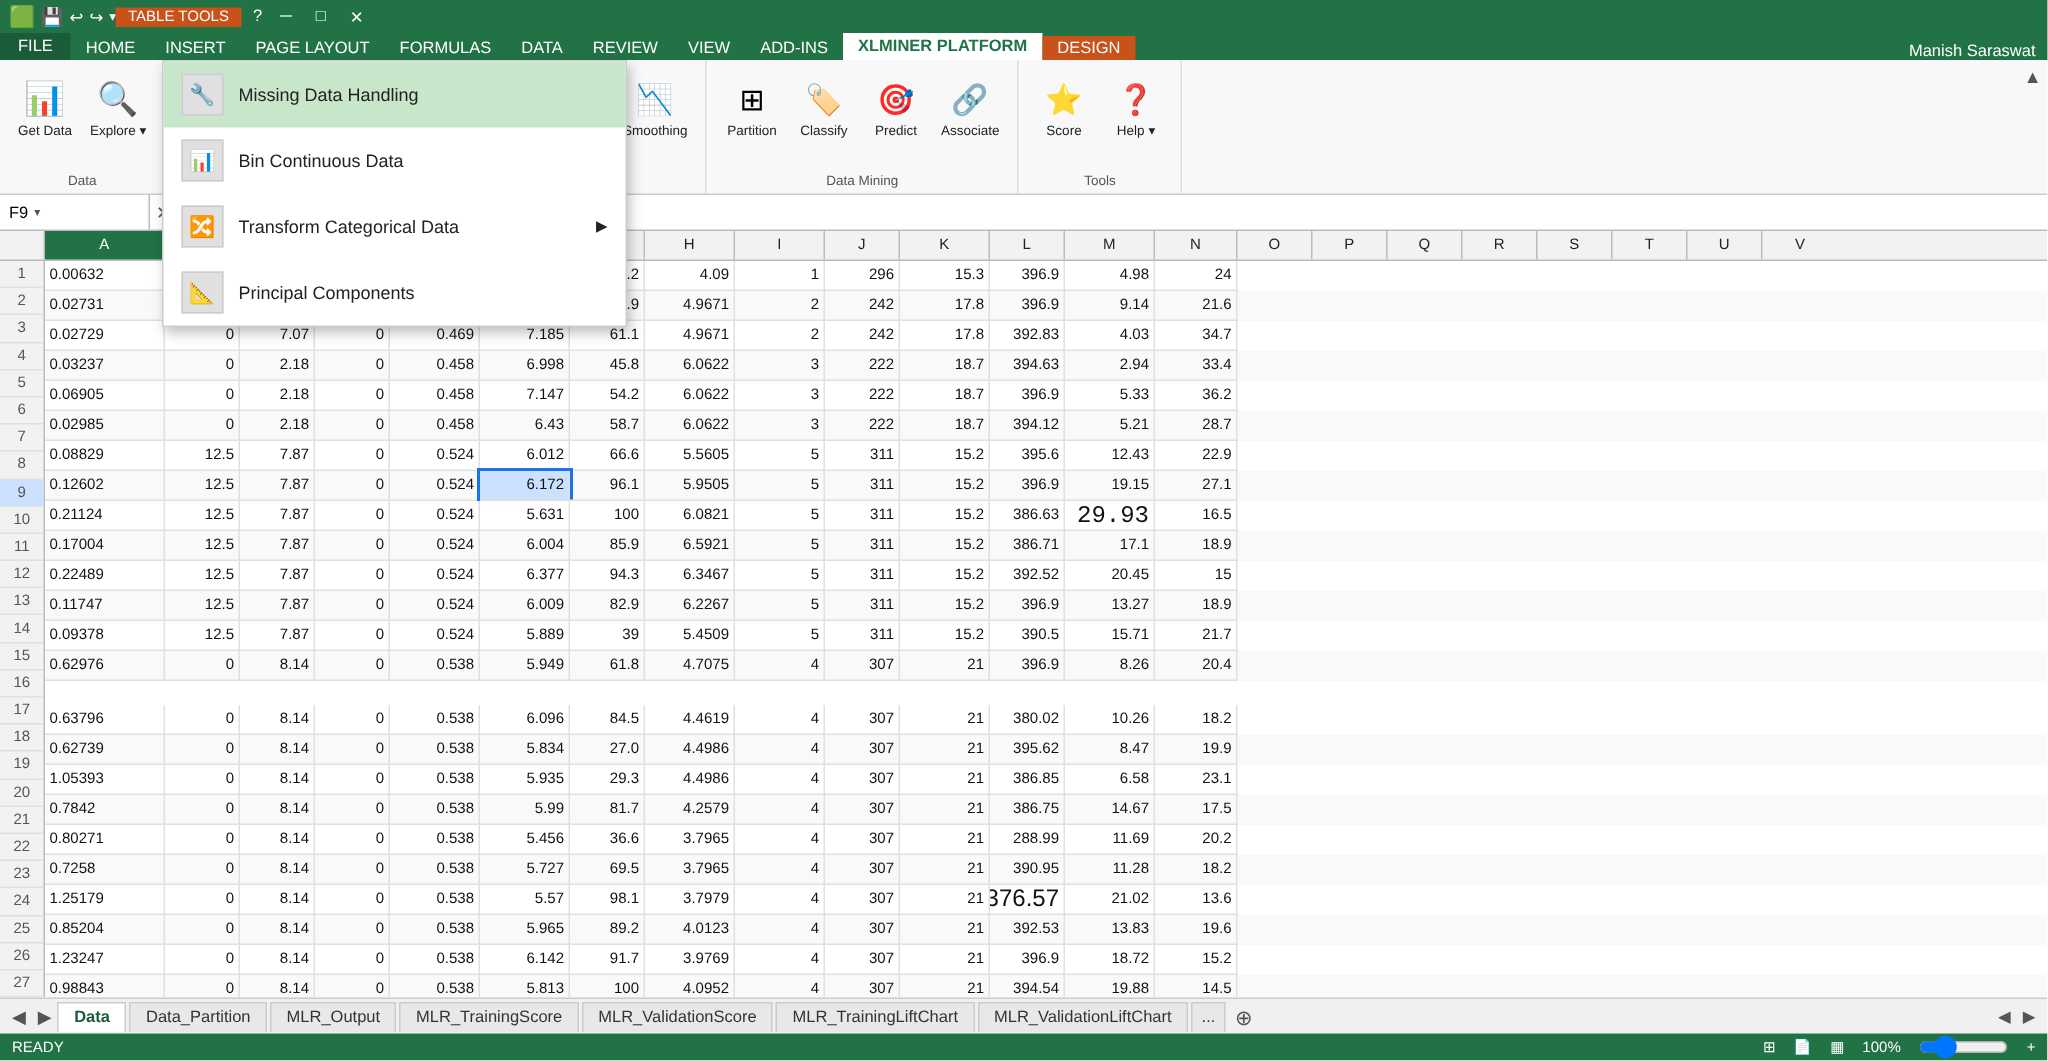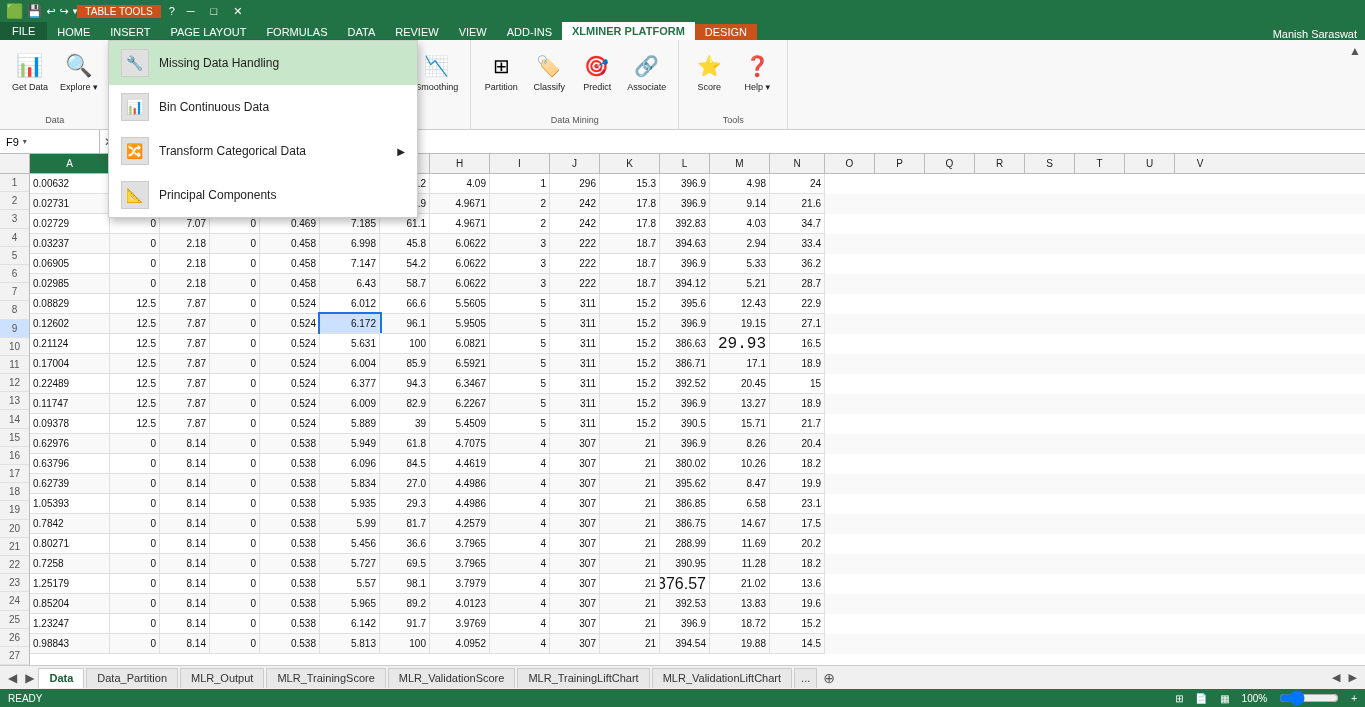--- a/index.html
+++ b/index.html
@@ -471,21 +471,21 @@
             <div style="width: 60px; min-width: 60px; border-right: 1px solid rgb(224, 224, 224); border-bottom: 1px solid rgb(224, 224, 224); font-size: 10px; padding: 0px 3px; display: flex; align-items: center; justify-content: flex-end; overflow: hidden; white-space: nowrap; cursor: cell; color: rgb(17, 17, 17);">5.949</div>
             <div style="width: 50px; min-width: 50px; border-right: 1px solid rgb(224, 224, 224); border-bottom: 1px solid rgb(224, 224, 224); font-size: 10px; padding: 0px 3px; display: flex; align-items: center; justify-content: flex-end; overflow: hidden; white-space: nowrap; cursor: cell; color: rgb(17, 17, 17);">61.8</div>
             <div style="width: 60px; min-width: 60px; border-right: 1px solid rgb(224, 224, 224); border-bottom: 1px solid rgb(224, 224, 224); font-size: 10px; padding: 0px 3px; display: flex; align-items: center; justify-content: flex-end; overflow: hidden; white-space: nowrap; cursor: cell; color: rgb(17, 17, 17);">4.7075</div>
             <div style="width: 60px; min-width: 60px; border-right: 1px solid rgb(224, 224, 224); border-bottom: 1px solid rgb(224, 224, 224); font-size: 10px; padding: 0px 3px; display: flex; align-items: center; justify-content: flex-end; overflow: hidden; white-space: nowrap; cursor: cell; color: rgb(17, 17, 17);">4</div>
             <div style="width: 50px; min-width: 50px; border-right: 1px solid rgb(224, 224, 224); border-bottom: 1px solid rgb(224, 224, 224); font-size: 10px; padding: 0px 3px; display: flex; align-items: center; justify-content: flex-end; overflow: hidden; white-space: nowrap; cursor: cell; color: rgb(17, 17, 17);">307</div>
             <div style="width: 60px; min-width: 60px; border-right: 1px solid rgb(224, 224, 224); border-bottom: 1px solid rgb(224, 224, 224); font-size: 10px; padding: 0px 3px; display: flex; align-items: center; justify-content: flex-end; overflow: hidden; white-space: nowrap; cursor: cell; color: rgb(17, 17, 17);">21</div>
             <div style="width: 50px; min-width: 50px; border-right: 1px solid rgb(224, 224, 224); border-bottom: 1px solid rgb(224, 224, 224); font-size: 10px; padding: 0px 3px; display: flex; align-items: center; justify-content: flex-end; overflow: hidden; white-space: nowrap; cursor: cell; color: rgb(17, 17, 17);">396.9</div>
             <div style="width: 60px; min-width: 60px; border-right: 1px solid rgb(224, 224, 224); border-bottom: 1px solid rgb(224, 224, 224); font-size: 10px; padding: 0px 3px; display: flex; align-items: center; justify-content: flex-end; overflow: hidden; white-space: nowrap; cursor: cell; color: rgb(17, 17, 17);">8.26</div>
             <div style="width: 55px; min-width: 55px; border-right: 1px solid rgb(224, 224, 224); border-bottom: 1px solid rgb(224, 224, 224); font-size: 10px; padding: 0px 3px; display: flex; align-items: center; justify-content: flex-end; overflow: hidden; white-space: nowrap; cursor: cell; color: rgb(17, 17, 17);">20.4</div>
           </div>
-          <div style="display: flex; height: 20px; min-height: 20px; background: white;">
+          <div style="display: flex; height: 20px; min-height: 20px; background: white; margin-top: 16px;">
             <div style="width: 80px; min-width: 80px; border-right: 1px solid rgb(224, 224, 224); border-bottom: 1px solid rgb(224, 224, 224); font-size: 10px; padding: 0px 3px; display: flex; align-items: center; justify-content: flex-start; overflow: hidden; white-space: nowrap; cursor: cell; color: rgb(17, 17, 17);">0.63796</div>
             <div style="width: 50px; min-width: 50px; border-right: 1px solid rgb(224, 224, 224); border-bottom: 1px solid rgb(224, 224, 224); font-size: 10px; padding: 0px 3px; display: flex; align-items: center; justify-content: flex-end; overflow: hidden; white-space: nowrap; cursor: cell; color: rgb(17, 17, 17);">0</div>
             <div style="width: 50px; min-width: 50px; border-right: 1px solid rgb(224, 224, 224); border-bottom: 1px solid rgb(224, 224, 224); font-size: 10px; padding: 0px 3px; display: flex; align-items: center; justify-content: flex-end; overflow: hidden; white-space: nowrap; cursor: cell; color: rgb(17, 17, 17);">8.14</div>
             <div style="width: 50px; min-width: 50px; border-right: 1px solid rgb(224, 224, 224); border-bottom: 1px solid rgb(224, 224, 224); font-size: 10px; padding: 0px 3px; display: flex; align-items: center; justify-content: flex-end; overflow: hidden; white-space: nowrap; cursor: cell; color: rgb(17, 17, 17);">0</div>
             <div style="width: 60px; min-width: 60px; border-right: 1px solid rgb(224, 224, 224); border-bottom: 1px solid rgb(224, 224, 224); font-size: 10px; padding: 0px 3px; display: flex; align-items: center; justify-content: flex-end; overflow: hidden; white-space: nowrap; cursor: cell; color: rgb(17, 17, 17);">0.538</div>
             <div style="width: 60px; min-width: 60px; border-right: 1px solid rgb(224, 224, 224); border-bottom: 1px solid rgb(224, 224, 224); font-size: 10px; padding: 0px 3px; display: flex; align-items: center; justify-content: flex-end; overflow: hidden; white-space: nowrap; cursor: cell; color: rgb(17, 17, 17);">6.096</div>
             <div style="width: 50px; min-width: 50px; border-right: 1px solid rgb(224, 224, 224); border-bottom: 1px solid rgb(224, 224, 224); font-size: 10px; padding: 0px 3px; display: flex; align-items: center; justify-content: flex-end; overflow: hidden; white-space: nowrap; cursor: cell; color: rgb(17, 17, 17);">84.5</div>
             <div style="width: 60px; min-width: 60px; border-right: 1px solid rgb(224, 224, 224); border-bottom: 1px solid rgb(224, 224, 224); font-size: 10px; padding: 0px 3px; display: flex; align-items: center; justify-content: flex-end; overflow: hidden; white-space: nowrap; cursor: cell; color: rgb(17, 17, 17);">4.4619</div>
             <div style="width: 60px; min-width: 60px; border-right: 1px solid rgb(224, 224, 224); border-bottom: 1px solid rgb(224, 224, 224); font-size: 10px; padding: 0px 3px; display: flex; align-items: center; justify-content: flex-end; overflow: hidden; white-space: nowrap; cursor: cell; color: rgb(17, 17, 17);">4</div>
             <div style="width: 50px; min-width: 50px; border-right: 1px solid rgb(224, 224, 224); border-bottom: 1px solid rgb(224, 224, 224); font-size: 10px; padding: 0px 3px; display: flex; align-items: center; justify-content: flex-end; overflow: hidden; white-space: nowrap; cursor: cell; color: rgb(17, 17, 17);">307</div>

